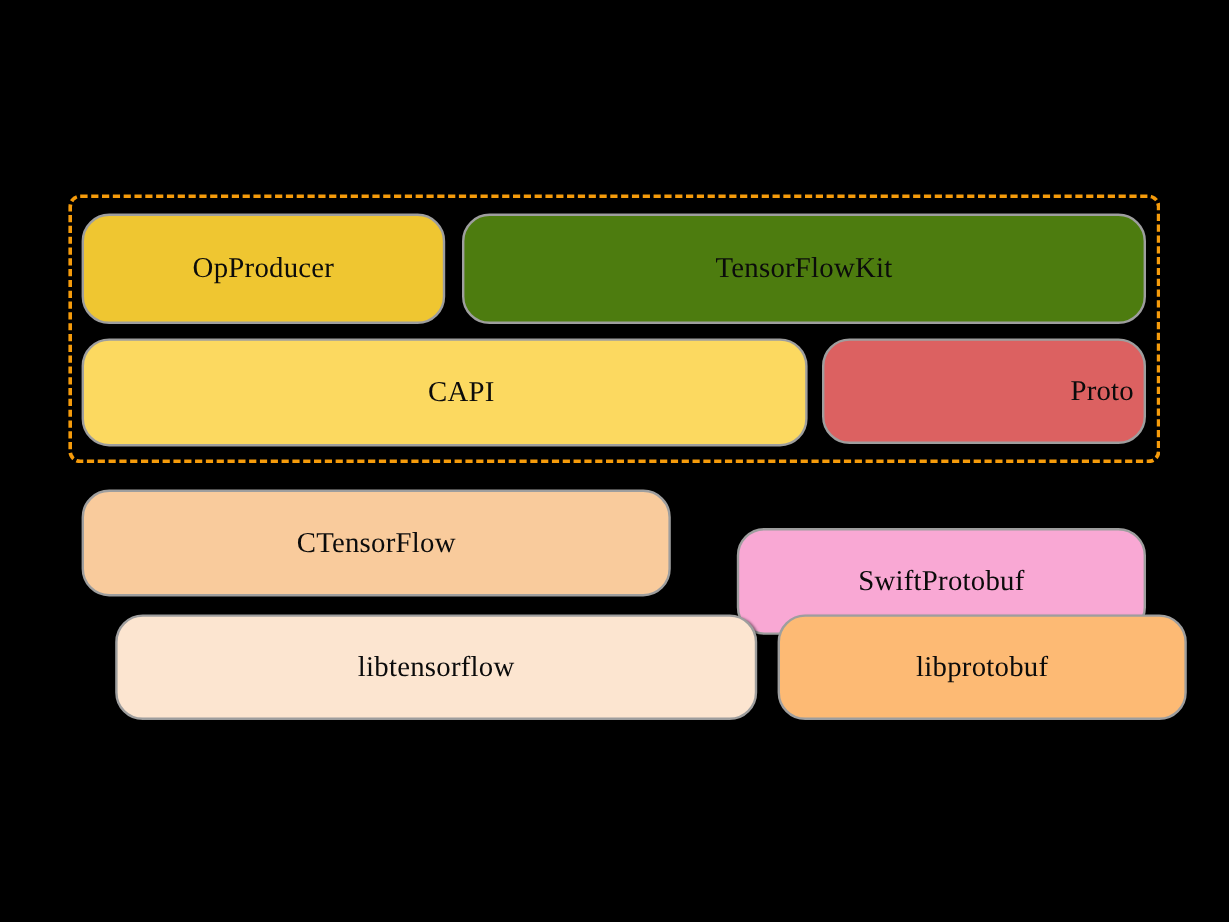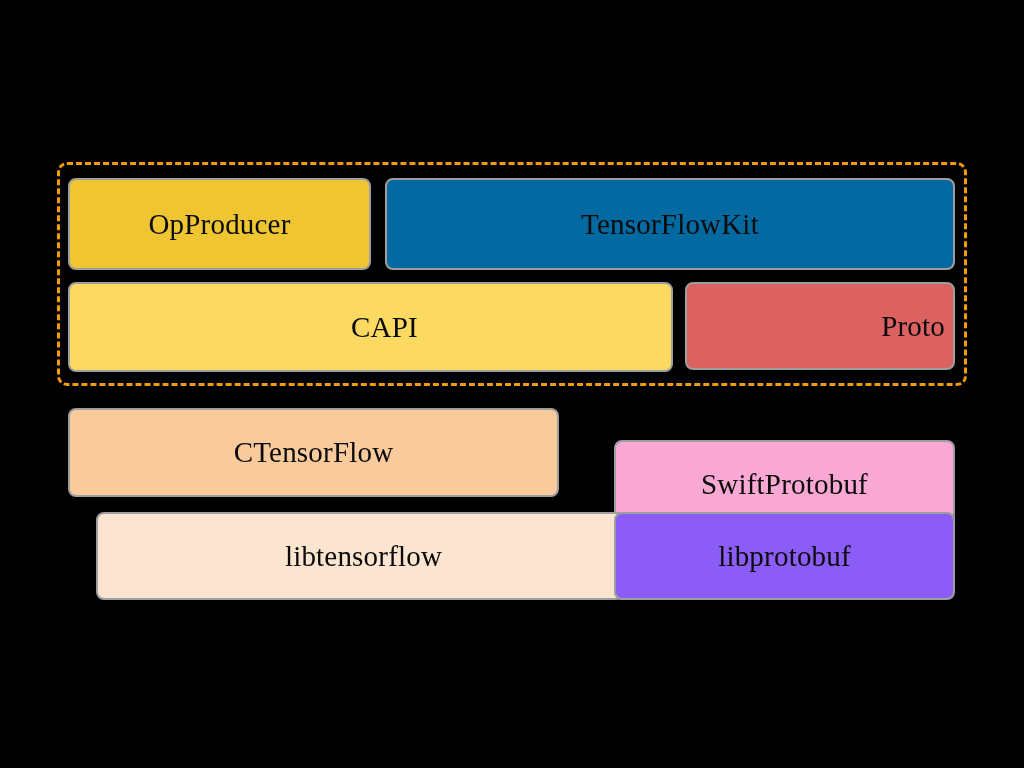--- a/index.html
+++ b/index.html
@@ -24,26 +24,26 @@
     box-sizing: border-box;
     border: 3px dashed #F59B0B;
     border-radius: 10px;
     background: transparent;
     pointer-events: none;
   }
   .node {
     position: absolute;
     box-sizing: border-box;
     border: 2px solid #9E9E9E;
-    border-radius: 8px;
+    border-radius: 23px;
     display: flex;
     align-items: center;
     justify-content: center;
     color: #0B0B0B;
-    font-size: 29px;
+    font-size: 24px;
     line-height: 1;
     letter-spacing: 0.2px;
     text-align: center;
     box-shadow: 2px 2px 2px rgba(0,0,0,0.45);
     -webkit-font-smoothing: antialiased;
   }
   .node-label {
     display: block;
     padding: 0 8px;
     white-space: nowrap;
@@ -51,35 +51,35 @@
 </style>
 </head>
 <body>
 
 <div id="canvas">
   <div class="group-frame" style="left: 57px; top: 162px; width: 910px; height: 224px; border-color: rgb(245, 155, 11); border-style: dashed;"></div>
   <div id="nodes-layer">
       <div class="node" style="left: 68px; top: 178px; width: 303px; height: 92px; background: rgb(239, 198, 49); border-color: rgb(158, 158, 158); color: rgb(11, 11, 11);">
         <span class="node-label">OpProducer</span>
       </div>
-      <div class="node" style="left: 385px; top: 178px; width: 570px; height: 92px; background: #0369a1; border-color: rgb(158, 158, 158); color: rgb(11, 11, 11);">
+      <div class="node" style="left: 385px; top: 178px; width: 570px; height: 92px; background: #4d7c0f; border-color: rgb(158, 158, 158); color: rgb(11, 11, 11);">
         <span class="node-label">TensorFlowKit</span>
       </div>
       <div class="node" style="left: 68px; top: 282px; width: 605px; height: 90px; background: rgb(252, 217, 96); border-color: rgb(158, 158, 158); color: rgb(11, 11, 11); padding-left: 28px;">
         <span class="node-label">CAPI</span>
       </div>
       <div class="node" style="left: 685px; top: 282px; width: 270px; height: 88px; background: rgb(220, 97, 97); border-color: rgb(158, 158, 158); color: rgb(11, 11, 11); justify-content: flex-end;">
         <span class="node-label">Proto</span>
       </div>
       <div class="node" style="left: 68px; top: 408px; width: 491px; height: 89px; background: rgb(249, 203, 156); border-color: rgb(158, 158, 158); color: rgb(11, 11, 11);">
         <span class="node-label">CTensorFlow</span>
       </div>
       <div class="node" style="left: 614px; top: 408px; width: 341px; height: 89px; background: #f9a8d4; border-color: rgb(158, 158, 158); color: rgb(11, 11, 11); margin-top: 32px;">
         <span class="node-label">SwiftProtobuf</span>
       </div>
       <div class="node" style="left: 68px; top: 512px; width: 535px; height: 88px; background: rgb(252, 229, 208); border-color: rgb(158, 158, 158); color: rgb(11, 11, 11); margin-left: 28px;">
         <span class="node-label">libtensorflow</span>
       </div>
-      <div class="node" style="left: 614px; top: 512px; width: 341px; height: 88px; background: #8b5cf6; border-color: rgb(158, 158, 158); color: rgb(11, 11, 11);">
+      <div class="node" style="left: 648px; top: 512px; width: 341px; height: 88px; background: #fdba74; border-color: rgb(158, 158, 158); color: rgb(11, 11, 11);">
         <span class="node-label">libprotobuf</span>
       </div>
     </div>
 </div>
 
 </body></html>

